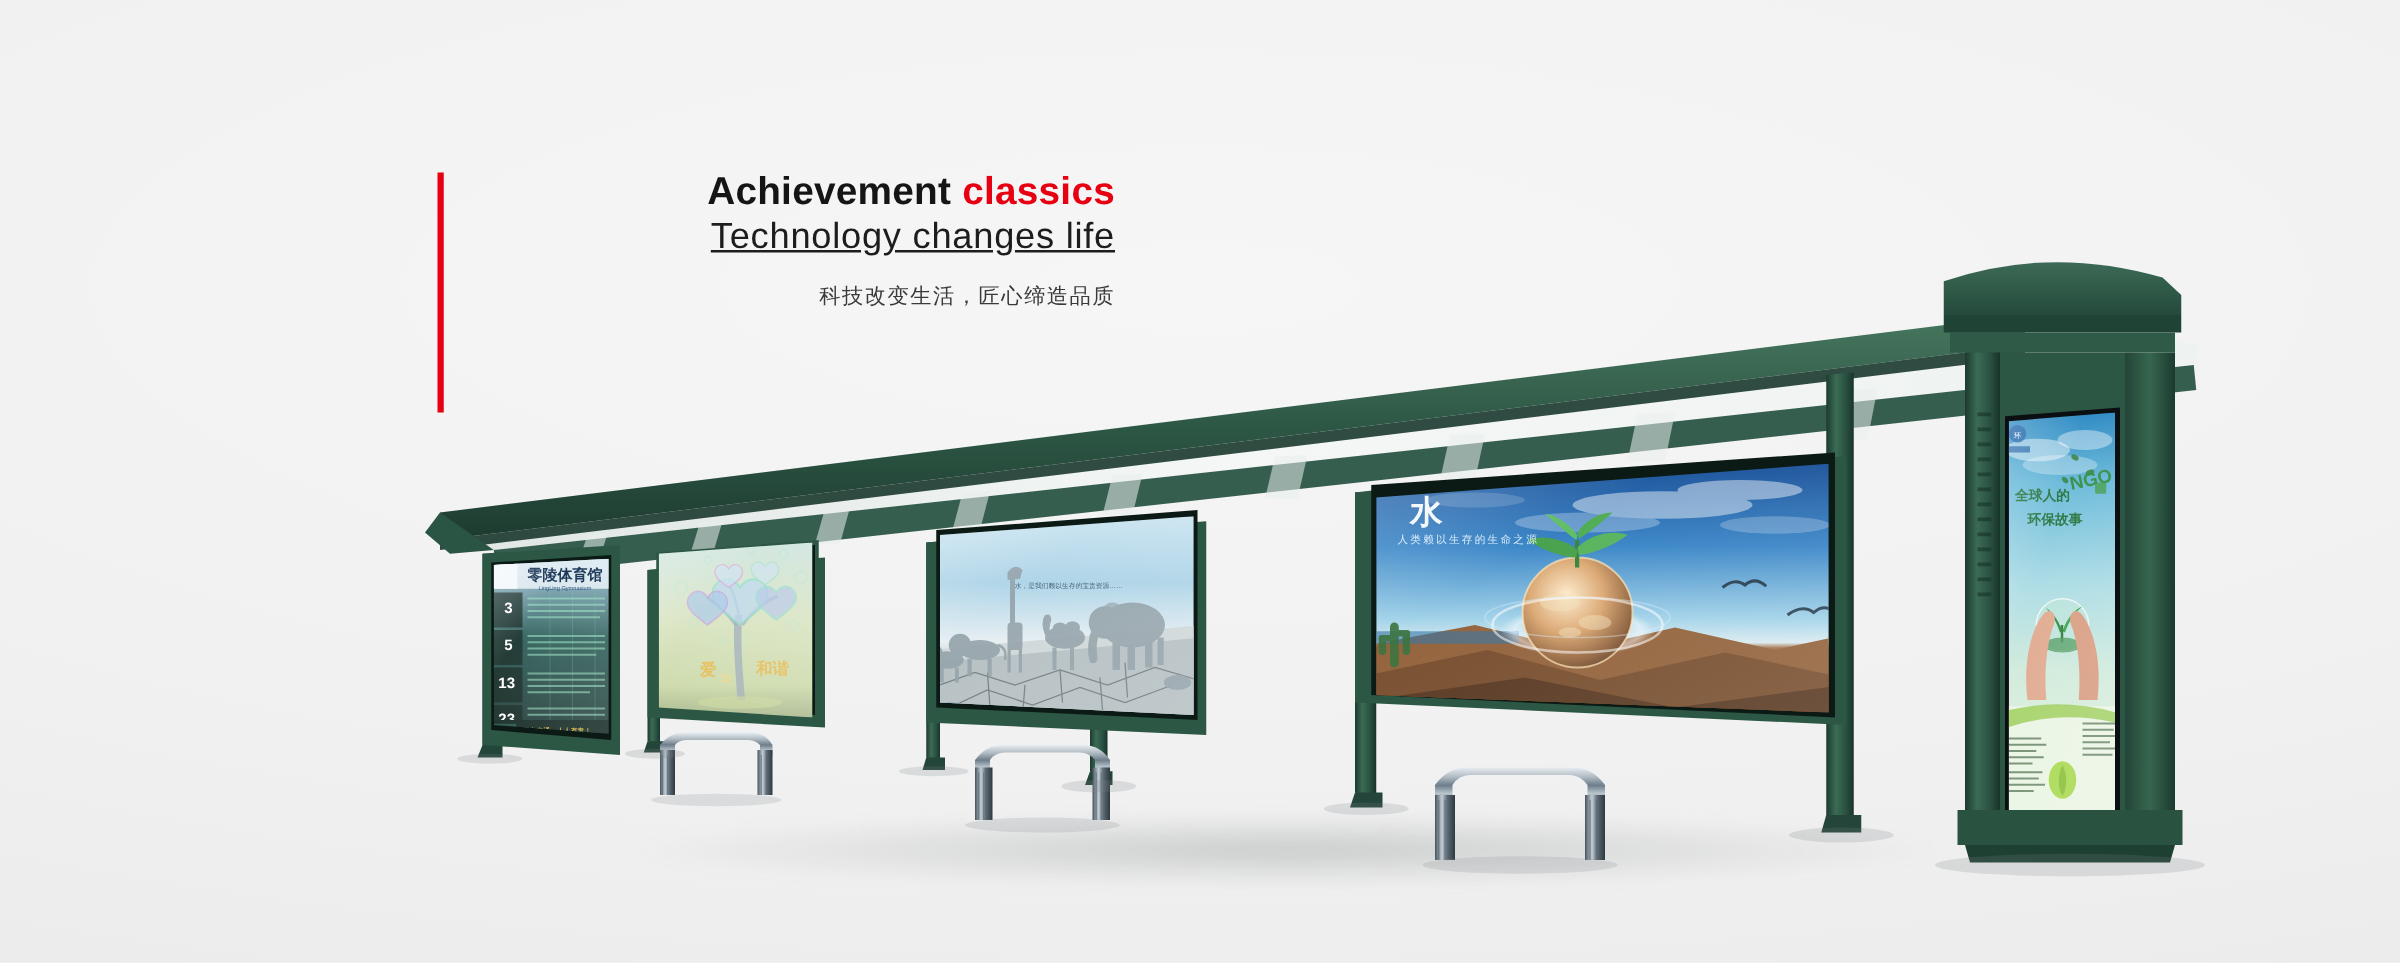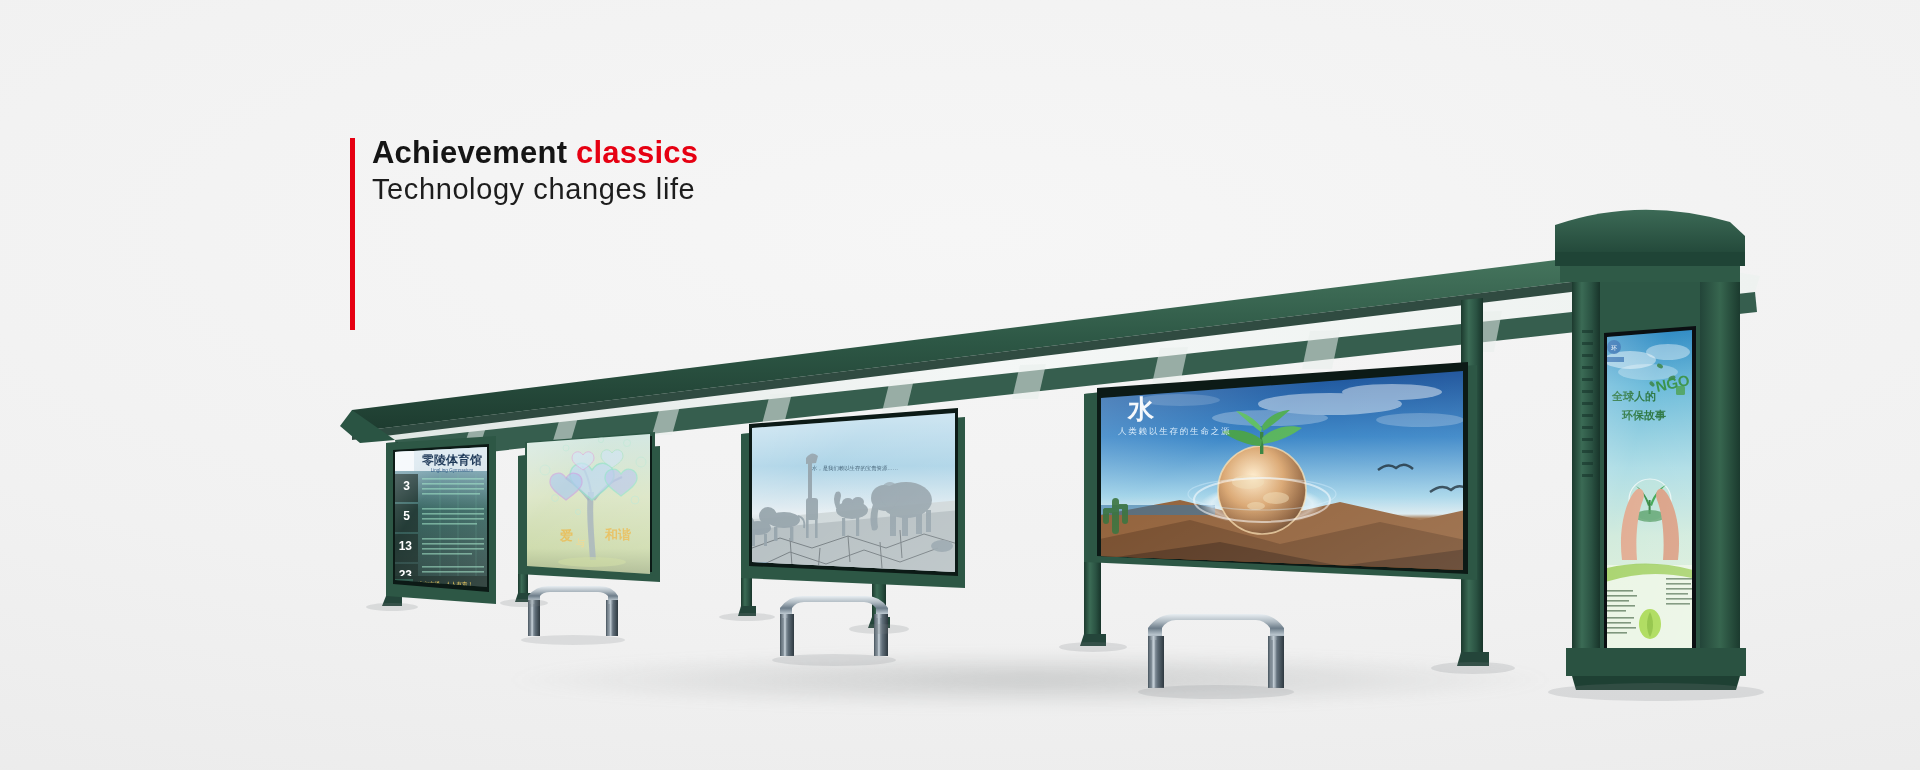--- a/index.html
+++ b/index.html
@@ -7,25 +7,25 @@
   body{
     width:1920px;height:770px;overflow:hidden;
     background:#f2f2f2;
     font-family:"Liberation Sans","DejaVu Sans",sans-serif;
     position:relative;
   }
   #stage{position:absolute;inset:0;background:
      radial-gradient(120% 90% at 50% 30%, #f6f6f6 0%, #f1f1f1 55%, #eaeaea 100%);}
 
   
-  .copy{position:absolute;left:372px;top:136px;width:520px;}
+  .copy{position:absolute;left:372px;top:136px;width:520px;text-align:right;}
   .copy .rule{position:absolute;left:-22px;top:2px;width:5px;height:192px;background:#e60012;}
   .line1{font-size:31px;font-weight:bold;letter-spacing:.2px;line-height:1.08;color:#151515;white-space:nowrap;}
   .line1 .red{color:#e60012;}
-  .line2{font-size:29px;font-weight:400;letter-spacing:.6px;line-height:1.28;color:#1d1d1d;white-space:nowrap;margin-top:2px;}
+  .line2{font-size:29px;font-weight:400;letter-spacing:.6px;line-height:1.28;color:#1d1d1d;white-space:nowrap;margin-top:2px;text-decoration:underline;}
   .line3{font-size:31px;font-weight:400;letter-spacing:3px;line-height:1.5;color:#1a1a1a;white-space:nowrap;margin-top:12px;}
   .line4{font-size:17px;font-weight:400;letter-spacing:1.2px;color:#3a3a3a;white-space:nowrap;margin-top:16px;}
 
   
   #shelter{position:absolute;left:0;top:0;width:1920px;height:770px;}
   #shelter svg{display:block;}
 
   .ground-shadow{
      position:absolute;left:300px;top:640px;width:1460px;height:80px;
      background:radial-gradient(50% 50% at 50% 50%, rgba(120,125,125,.30) 0%, rgba(120,125,125,0) 72%);
@@ -34,20 +34,21 @@
 </style>
 </head>
 <body>
 
 <div id="stage">
 
   <div class="copy">
     <div class="rule"></div>
     <div class="line1"><span>Achievement </span><span class="red">classics</span></div>
     <div class="line2">Technology changes life</div>
+    <div class="line4">科技改变生活，匠心缔造品质</div>
   </div>
 
   <div class="ground-shadow"></div>
 
   <div id="shelter">
   <svg width="1920" height="770" viewBox="0 0 1920 770" xmlns="http://www.w3.org/2000/svg">
     <defs>
       <linearGradient id="roofTop" x1="0" y1="0" x2="1" y2="0">
         <stop offset="0" stop-color="#dfe6e3"></stop>
             <stop offset=".45" stop-color="#f4f7f6"></stop>

